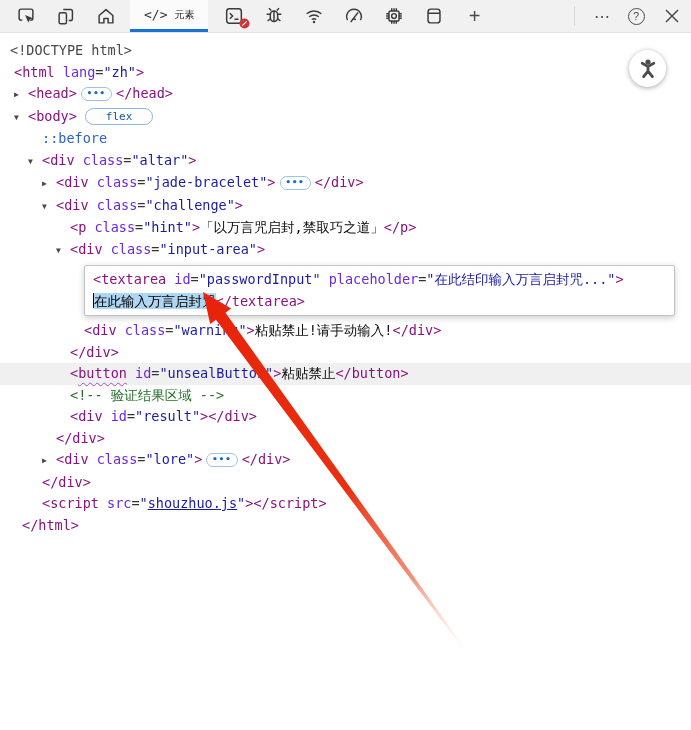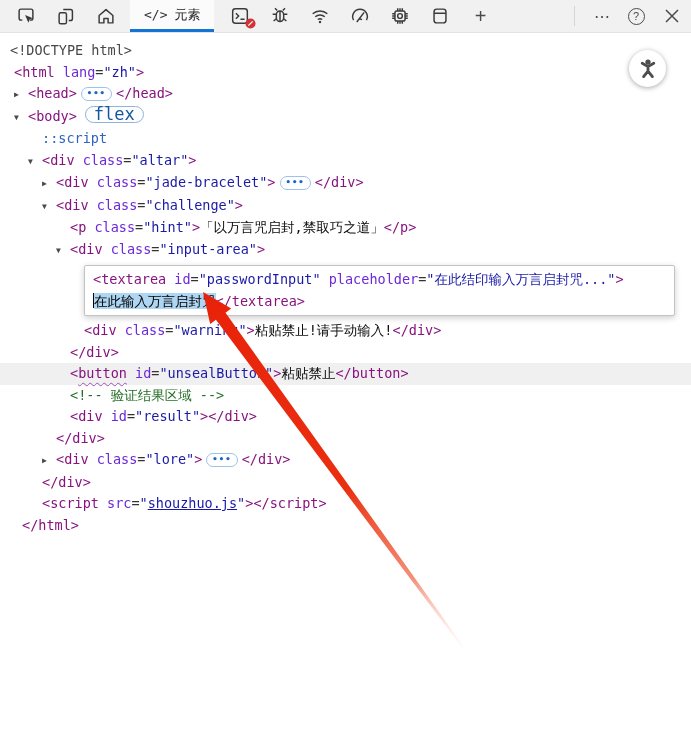--- a/index.html
+++ b/index.html
@@ -9,21 +9,21 @@
 
   
   .toolbar { height:33px; background:#f1f1f2; border-bottom:1px solid #e3e3e4;
     display:flex; align-items:stretch; padding-left:6px; }
   .tbtn { width:40px; display:flex; align-items:center; justify-content:center;
     background:none; border:none; cursor:pointer; color:#3a3a3a; position:relative; }
   .tbtn svg { display:block; }
   .tab { display:flex; align-items:center; gap:7px; padding:0 14px; background:#fbfbfc;
     border:none; border-bottom:3px solid #1374d6; cursor:pointer; margin-left:4px; }
   .tab .tab-glyph { font-family:"DejaVu Sans Mono", monospace; font-size:13px; color:#333; }
-  .tab .tab-label { font-size:13px; color:#1b1b1b; }
+  .tab .tab-label { font-size:10px; color:#1b1b1b; }
   .spacer { flex:1; }
   .vdiv { width:1px; background:#d6d6d7; margin:6px 10px; }
   .glyph-btn { font-size:16px; color:#4a4a4a; }
   .badge-dot { position:absolute; right:4px; bottom:3px; width:11px; height:11px; }
 
   
   .tree { padding-top:7px; font-family:"DejaVu Sans Mono", monospace; font-size:13.5px;
     color:#111; }
   .row { line-height:21.5px; white-space:pre; cursor:default; }
   .row.hl { background:#f0f0f1; }
@@ -40,22 +40,22 @@
   .sg-link { color:#1a1aa6; text-decoration:underline; cursor:pointer; }
   .sg-sel { background:#aed5f2; color:#000; }
   .wavy { text-decoration-line:underline; text-decoration-style:wavy;
     text-decoration-color:#a24ec1; text-decoration-thickness:1px; text-underline-offset:4px; }
   .caret { display:inline-block; width:2px; height:15px; background:#000;
     vertical-align:-2px; margin-right:-1px; }
   .pill-ellipsis { display:inline-block; margin:0 4px; padding:0 5px; height:14px;
     line-height:11px; border:1px solid #9ec1e8; border-radius:8px; color:#1b66c9;
     font-size:9px; font-weight:bold; letter-spacing:1px; vertical-align:2px;
     background:#fff; cursor:pointer; }
-  .flex-pill { display:inline-block; margin-left:8px; padding:0 8px; border:1px solid #8fb4e0;
-    border-radius:9px; color:#15579f; font-size:17px; line-height:15px; background:#fdfdfe;
+  .flex-pill { display:inline-block; margin-left:8px; padding:0 20px; border:1px solid #8fb4e0;
+    border-radius:9px; color:#15579f; font-size:11px; line-height:15px; background:#fdfdfe;
     vertical-align:1px; cursor:pointer; }
   .codebox { margin:4px 16px 4px 84px; background:#fff; border:1px solid #c3c3c4;
     border-radius:2px; padding:3px 8px; box-shadow:0 2px 6px rgba(0,0,0,.2); }
   .codebox .row { padding-left:0 !important; }
 
   
   .arrow-overlay { position:absolute; left:0; top:0; width:691px; height:730px;
     pointer-events:none; }
   .a11y-btn { position:absolute; left:629px; top:50px; width:37px; height:37px;
     border-radius:50%; background:#fff; border:none;
@@ -146,21 +146,21 @@
         <path d="M3 3l12 12M15 3 3 15"></path>
       </svg>
     </button>
   </div>
 
   <div class="tree" id="tree">
       <div class="row" style="padding-left: 10px;"><span class="sg-doctype">&lt;!DOCTYPE html&gt;</span></div>
       <div class="row" style="padding-left: 14px;"><span class="sg-tag">&lt;html</span><span class="sg-attr"> lang</span><span class="sg-punc">=</span><span class="sg-val">"zh"</span><span class="sg-tag">&gt;</span></div>
       <div class="row" style="padding-left: 28px;"><span class="twisty">▶</span><span class="sg-tag">&lt;head&gt;</span><span class="pill-ellipsis">•••</span><span class="sg-tag">&lt;/head&gt;</span></div>
       <div class="row" style="padding-left: 28px;"><span class="twisty">▼</span><span class="sg-tag">&lt;body&gt;</span><span class="flex-pill">flex</span></div>
-      <div class="row" style="padding-left: 42px;"><span class="sg-pseudo">::script</span></div>
+      <div class="row" style="padding-left: 42px;"><span class="sg-pseudo">::before</span></div>
       <div class="row" style="padding-left: 42px;"><span class="twisty">▼</span><span class="sg-tag">&lt;div</span><span class="sg-attr"> class</span><span class="sg-punc">=</span><span class="sg-val">"altar"</span><span class="sg-tag">&gt;</span></div>
       <div class="row" style="padding-left: 56px;"><span class="twisty">▶</span><span class="sg-tag">&lt;div</span><span class="sg-attr"> class</span><span class="sg-punc">=</span><span class="sg-val">"jade-bracelet"</span><span class="sg-tag">&gt;</span><span class="pill-ellipsis">•••</span><span class="sg-tag">&lt;/div&gt;</span></div>
       <div class="row" style="padding-left: 56px;"><span class="twisty">▼</span><span class="sg-tag">&lt;div</span><span class="sg-attr"> class</span><span class="sg-punc">=</span><span class="sg-val">"challenge"</span><span class="sg-tag">&gt;</span></div>
       <div class="row" style="padding-left: 70px;"><span class="sg-tag">&lt;p</span><span class="sg-attr"> class</span><span class="sg-punc">=</span><span class="sg-val">"hint"</span><span class="sg-tag">&gt;</span><span class="sg-text">「以万言咒启封,禁取巧之道」</span><span class="sg-tag">&lt;/p&gt;</span></div>
       <div class="row" style="padding-left: 70px;"><span class="twisty">▼</span><span class="sg-tag">&lt;div</span><span class="sg-attr"> class</span><span class="sg-punc">=</span><span class="sg-val">"input-area"</span><span class="sg-tag">&gt;</span></div>
       <div class="codebox">
         <div class="row" style="padding-left: 14px;"><span class="sg-tag">&lt;textarea</span><span class="sg-attr"> id</span><span class="sg-punc">=</span><span class="sg-val">"passwordInput"</span><span class="sg-attr"> placeholder</span><span class="sg-punc">=</span><span class="sg-val">"在此结印输入万言启封咒..."</span><span class="sg-tag">&gt;</span></div>
         <div class="row" style="padding-left: 14px;"><span class="caret"></span><span class="sg-sel">在此输入万言启封咒</span><span class="sg-tag">&lt;/textarea&gt;</span></div>
       </div>
       <div class="row" style="padding-left: 84px;"><span class="sg-tag">&lt;div</span><span class="sg-attr"> class</span><span class="sg-punc">=</span><span class="sg-val">"warning"</span><span class="sg-tag">&gt;</span><span class="sg-text">粘贴禁止!请手动输入!</span><span class="sg-tag">&lt;/div&gt;</span></div>

